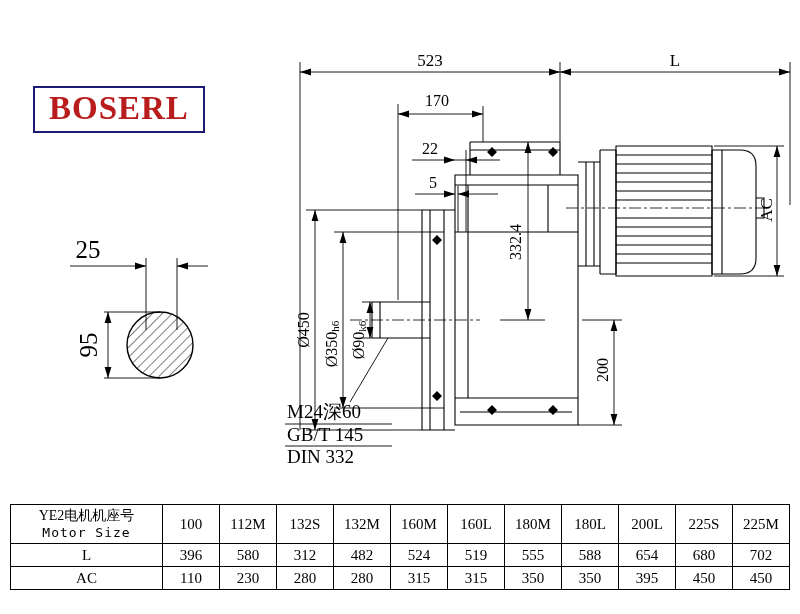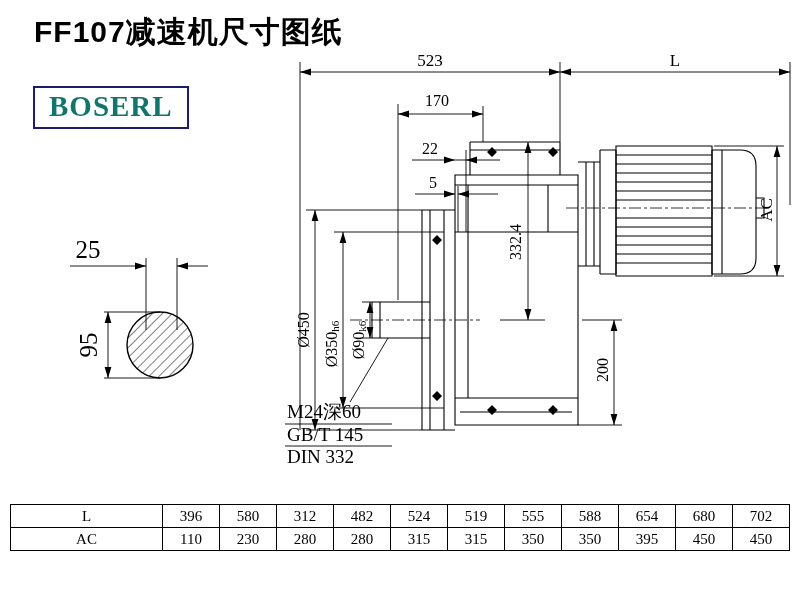--- a/index.html
+++ b/index.html
@@ -6,21 +6,21 @@
   .page { position:relative; width:800px; height:614px; background:#fff; overflow:hidden;
           font-family:"Liberation Serif", serif; color:#000; }
 
   .title { position:absolute; left:34px; top:12px;
            font-family:"Liberation Sans", sans-serif; font-weight:bold;
            font-size:30px; letter-spacing:1px; }
 
   .logo { position:absolute; left:33px; top:86px; border:2px solid #1b1b74;
           padding:2px 14px 4px 14px; background:#fff; }
   .logo span { font-family:"Liberation Serif", serif; font-weight:bold;
-               font-size:29px; color:#0f766e; letter-spacing:1px; }
+               font-size:33px; color:#b91c1c; letter-spacing:1px; }
 
   svg.drawing { position:absolute; left:0; top:0; }
   .ln  { stroke:#000; stroke-width:1.1; fill:none; }
   .dim { stroke:#000; stroke-width:0.9; fill:none; }
   .cl  { stroke-dasharray:12 3 3 3; stroke-width:0.8; }
   svg text { fill:#000; font-family:"Liberation Serif","DejaVu Sans",serif; font-size:16px; }
   svg text.big { font-size:25px; }
   svg text.md  { font-size:17px; }
   svg text.note{ font-size:19px; }
 
@@ -30,21 +30,20 @@
   table.sizes td { border:1px solid #000; padding:0; height:22px; overflow:hidden; }
   table.sizes tr.hd td { height:38px; }
   .hd-cn { font-size:14px; line-height:18px; font-family:"Liberation Serif","DejaVu Sans",serif; }
   .hd-en { font-size:13px; line-height:16px; font-family:"DejaVu Sans Mono", monospace; letter-spacing:1px; }
 </style>
 </head>
 <body>
 
 <div class="page">
 
-  <div class="title">FF107减速机尺寸图纸</div>
 
   <div class="logo">
     <span>BOSERL</span>
   </div>
 
   <svg class="drawing" width="800" height="502" viewBox="0 0 800 502" xmlns="http://www.w3.org/2000/svg">
     <defs>
       <marker id="arr" markerUnits="userSpaceOnUse" markerWidth="12" markerHeight="8" refX="11" refY="4" orient="auto-start-reverse">
         <path d="M0,0.6 L11,4 L0,7.4 Z" fill="#000"></path>
       </marker>
@@ -147,20 +146,37 @@
         <col>
         <col>
         <col>
         <col>
         <col>
         <col>
         <col>
         <col>
     </colgroup>
     <tbody>
+        <tr class="hd">
+      <td>
+        <div class="hd-cn">YE2电机机座号</div>
+        <div class="hd-en">Motor Size</div>
+      </td>
+      <td>100</td>
+      <td>112M</td>
+      <td>132S</td>
+      <td>132M</td>
+      <td>160M</td>
+      <td>160L</td>
+      <td>180M</td>
+      <td>180L</td>
+      <td>200L</td>
+      <td>225S</td>
+      <td>225M</td>
+    </tr>
     <tr>
       <td>L</td>
       <td>396</td>
       <td>580</td>
       <td>312</td>
       <td>482</td>
       <td>524</td>
       <td>519</td>
       <td>555</td>
       <td>588</td>

